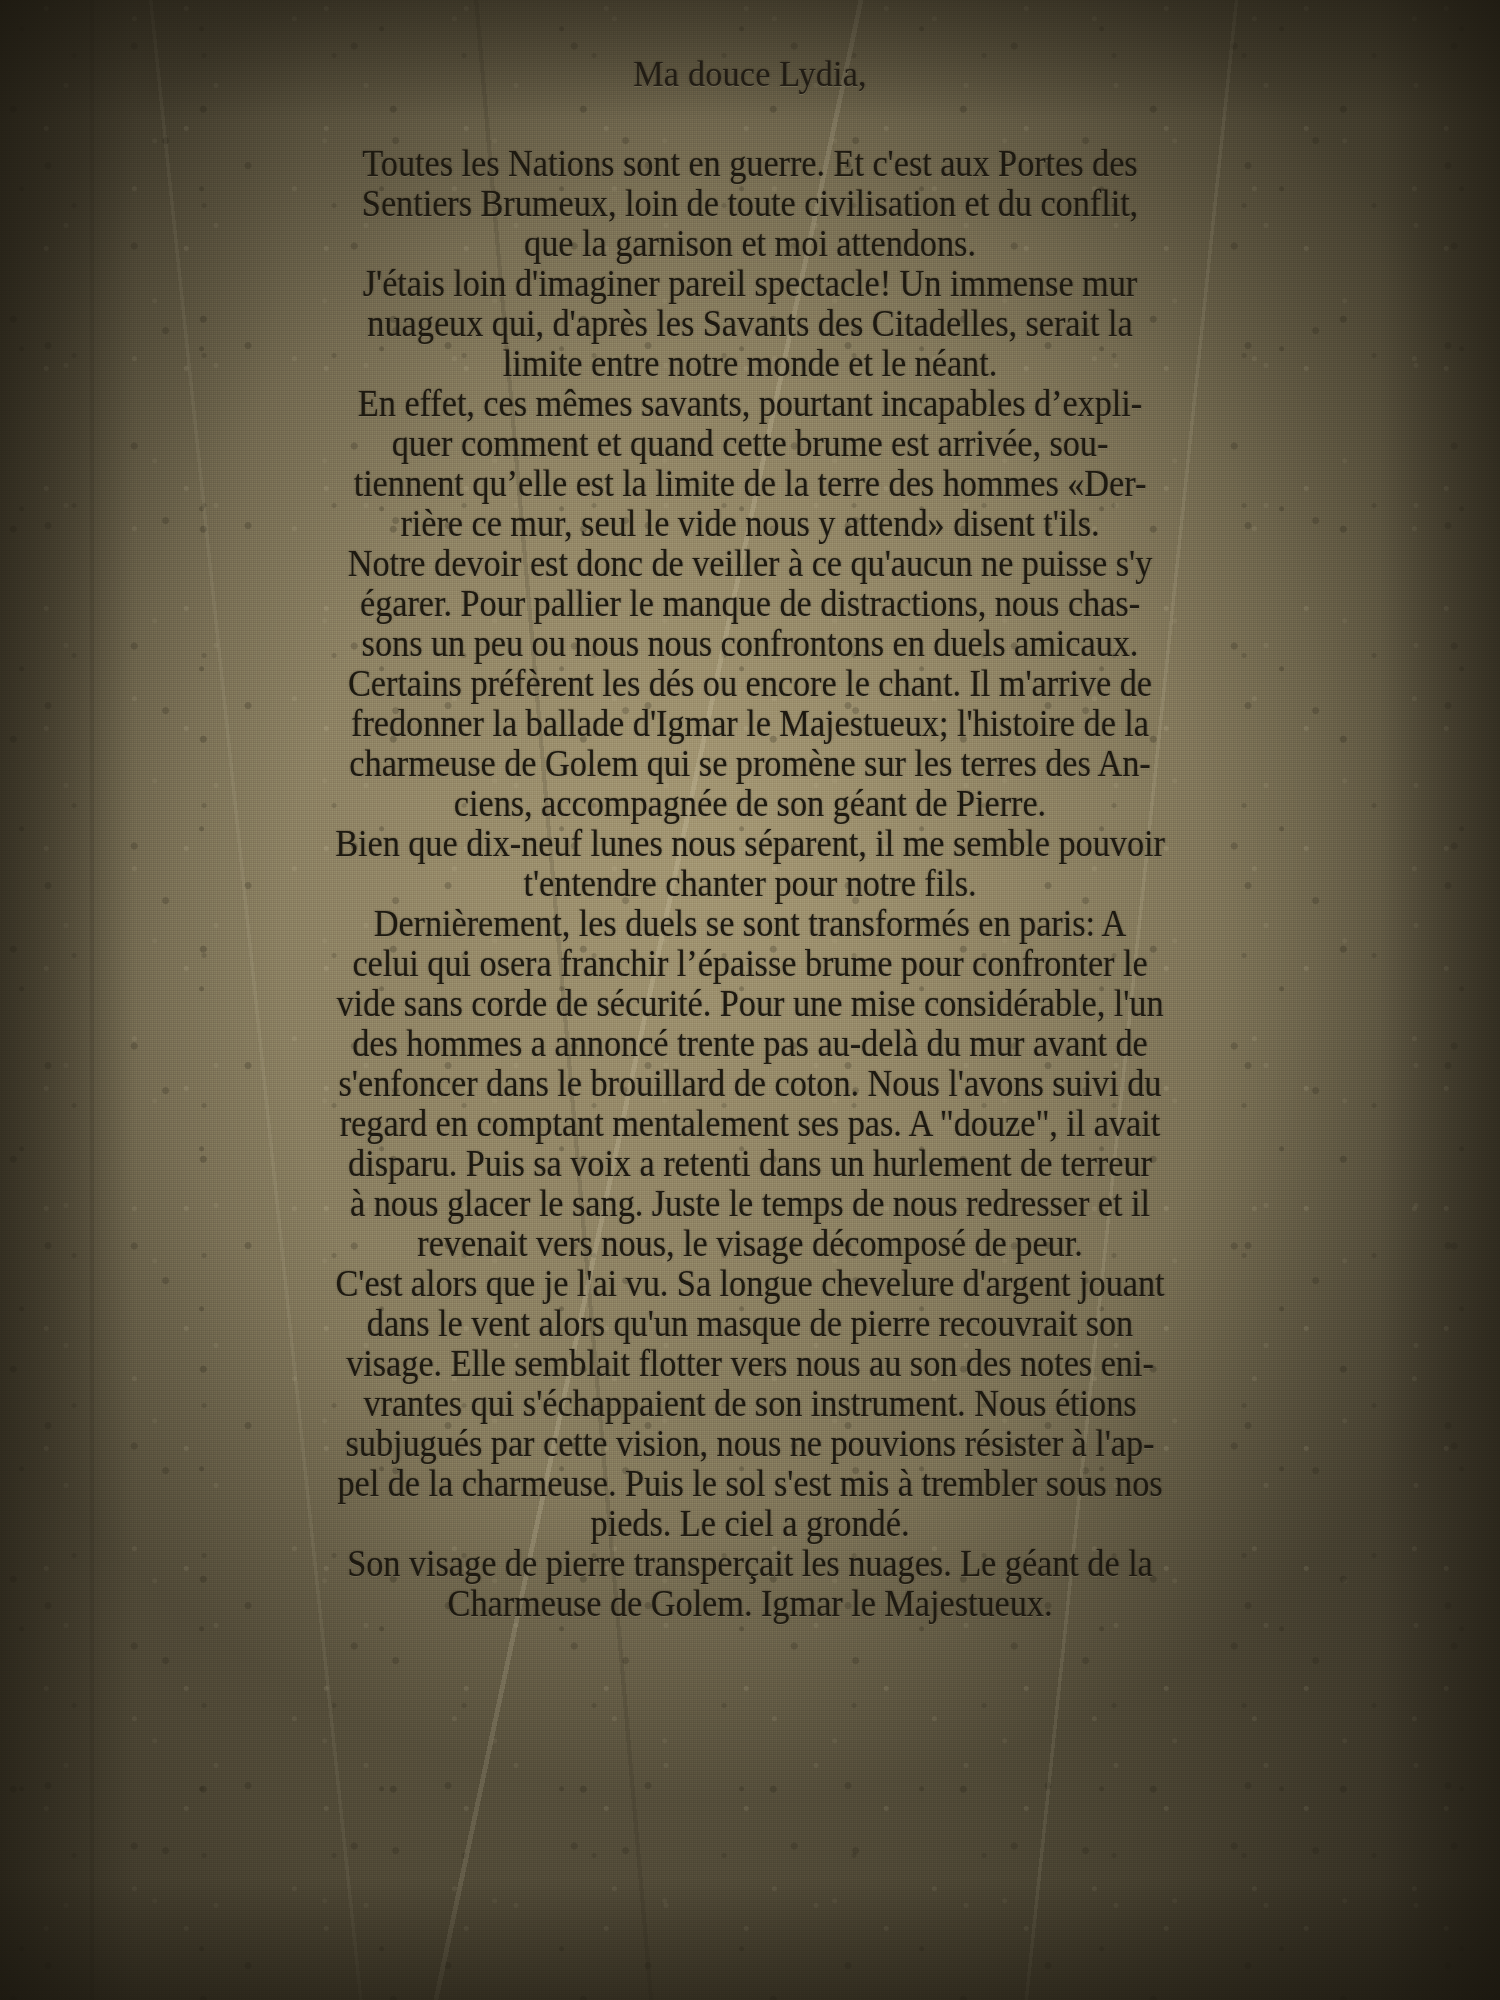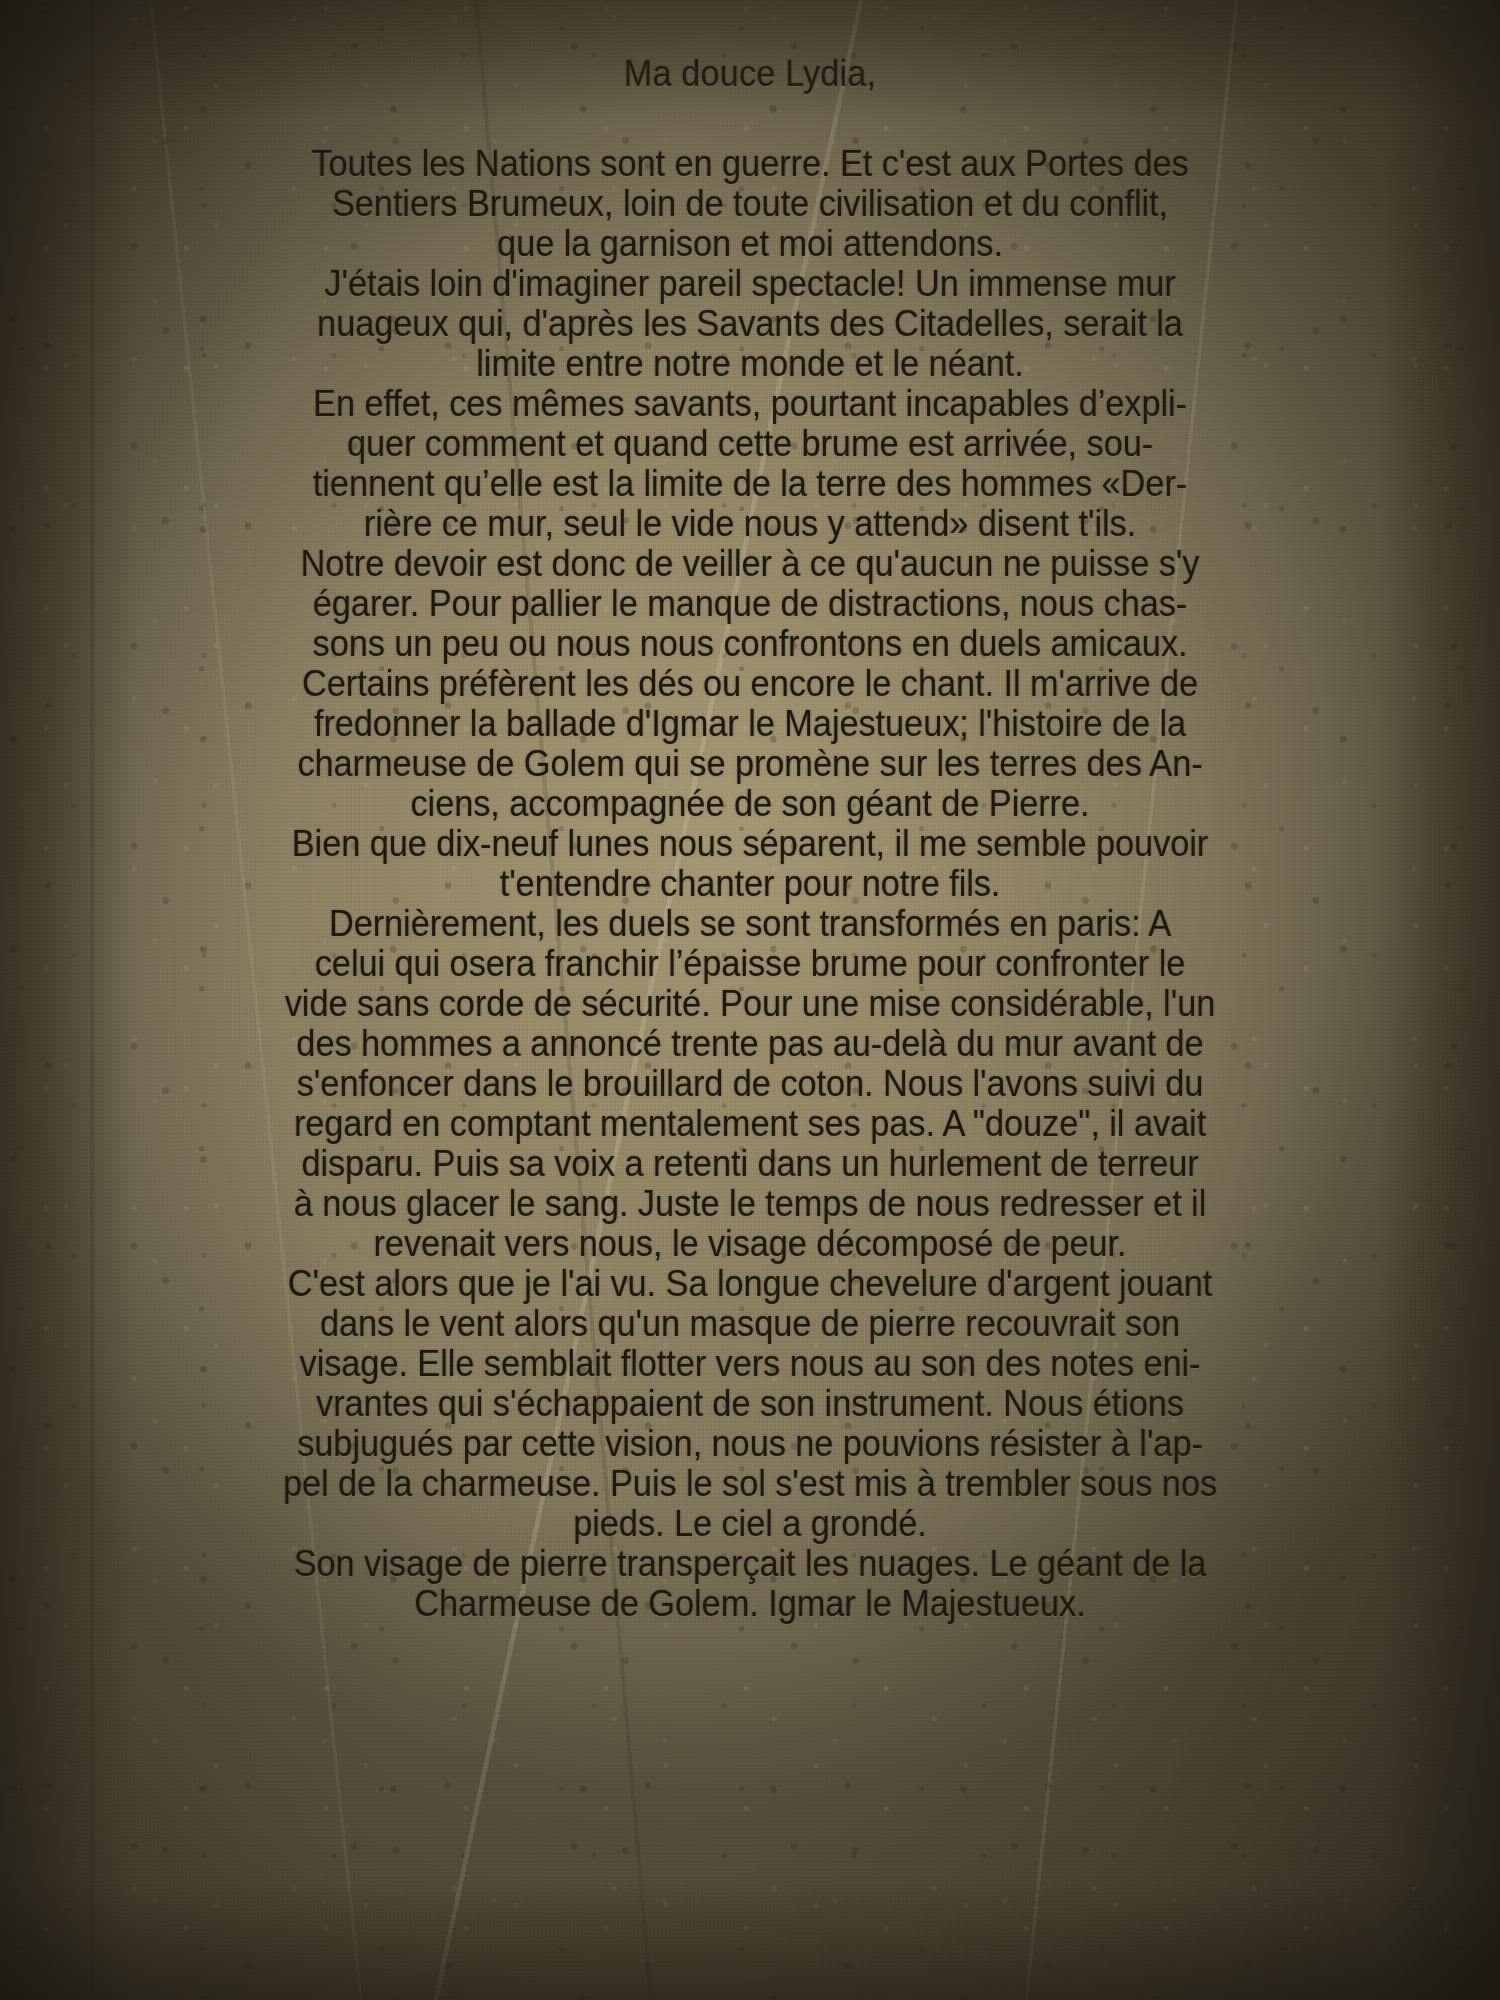--- a/index.html
+++ b/index.html
@@ -8,21 +8,21 @@
     padding: 0;
     background: #6d6450;
   }
 
   .page {
     position: relative;
     width: 1500px;
     height: 2000px;
     overflow: hidden;
     background-color: #7d735b;
-    font-family: Liberation Sans, sans-serif;
+    font-family: Liberation Serif, serif;
   }
 
   
   .tex {
     position: absolute;
     inset: 0;
     pointer-events: none;
   }
 
   .tex-base {

